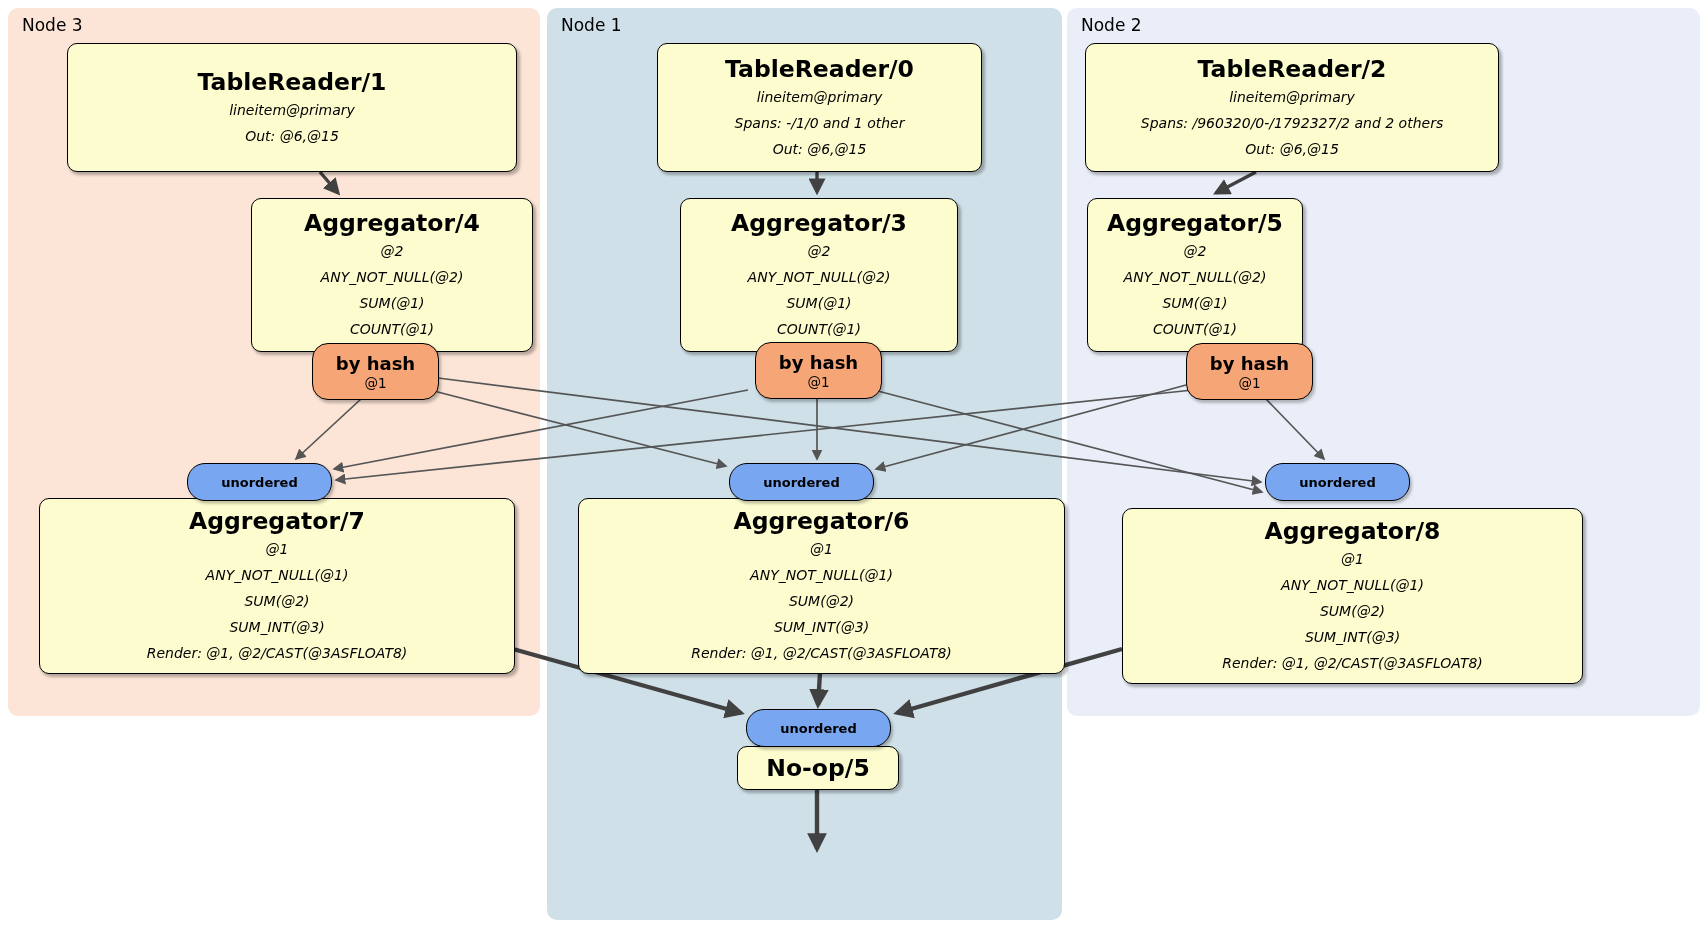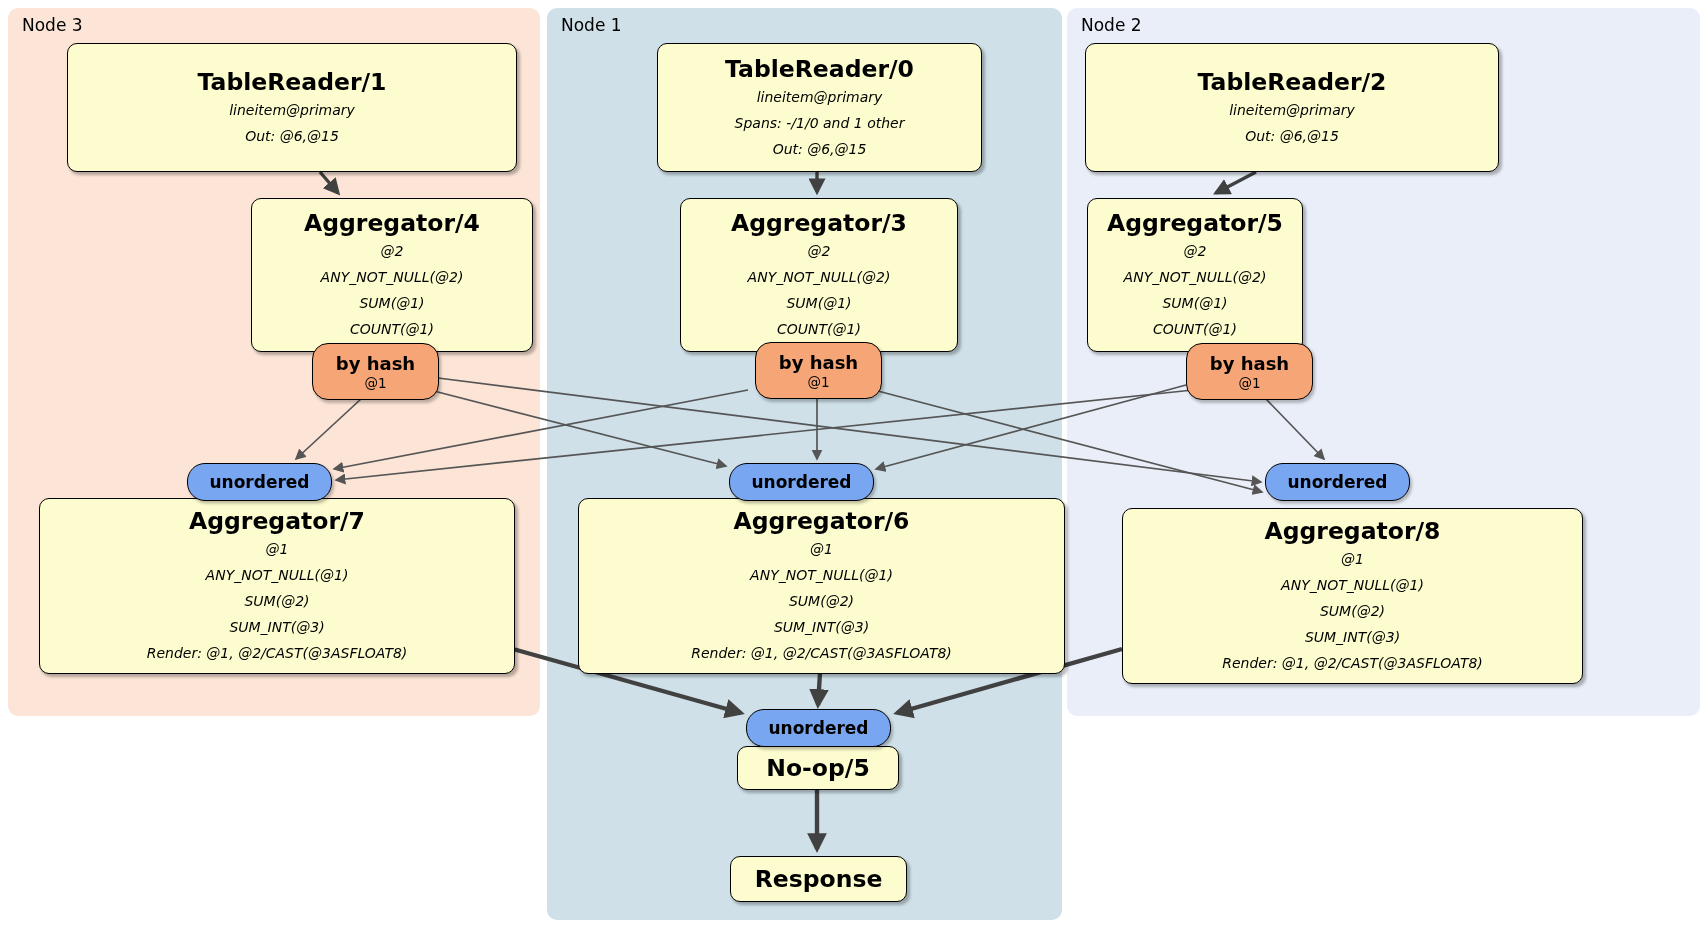--- a/index.html
+++ b/index.html
@@ -32,21 +32,21 @@
     border:1.7px solid var(--border);border-radius:16px;
     display:flex;flex-direction:column;justify-content:center;align-items:center;
     box-shadow:2px 2.5px 3px rgba(0,0,0,0.25);
   }
   .router-label{font-weight:bold;font-size:18px;line-height:22px;}
   .router-detail{font-size:13.5px;line-height:16px;}
   .sync{
     position:absolute;z-index:3;width:143px;height:36px;background:var(--sync_fill);
     border:1.7px solid var(--border);border-radius:18px;
     display:flex;justify-content:center;align-items:center;
-    font-weight:bold;font-size:17px;
+    font-weight:bold;font-size:13px;
     box-shadow:2px 2.5px 3px rgba(0,0,0,0.25);
   }
 </style>
 </head>
 <body>
 
 <div class="canvas">
 
   <div class="region region-n3">
     <div class="region-label">Node 3</div>
@@ -135,27 +135,25 @@
     <div class="ptitle">Aggregator/6</div>
     <div class="pline">@1</div>
     <div class="pline">ANY_NOT_NULL(@1)</div>
     <div class="pline">SUM(@2)</div>
     <div class="pline">SUM_INT(@3)</div>
     <div class="pline">Render: @1, @2/CAST(@3ASFLOAT8)</div>
   </div>
   <div class="pbox" style="left:737px;top:746px;width:160px;height:42px;">
     <div class="ptitle">No-op/5</div>
   </div>
-  <div class="pbox" style="left:730px;top:856px;width:175px;height:44px;">
-    <div class="ptitle">Response</div>
-  </div>
 
   <div class="pbox" style="left:1085px;top:43px;width:412px;height:127px;">
     <div class="ptitle">TableReader/2</div>
     <div class="pline">lineitem@primary</div>
+    <div class="pline">Spans: /960320/0-/1792327/2 and 2 others</div>
     <div class="pline">Out: @6,@15</div>
   </div>
   <div class="pbox" style="left:1087px;top:198px;width:214px;height:152px;">
     <div class="ptitle">Aggregator/5</div>
     <div class="pline">@2</div>
     <div class="pline">ANY_NOT_NULL(@2)</div>
     <div class="pline">SUM(@1)</div>
     <div class="pline">COUNT(@1)</div>
   </div>
   <div class="pbox" style="left:1122px;top:508px;width:459px;height:174px;">

